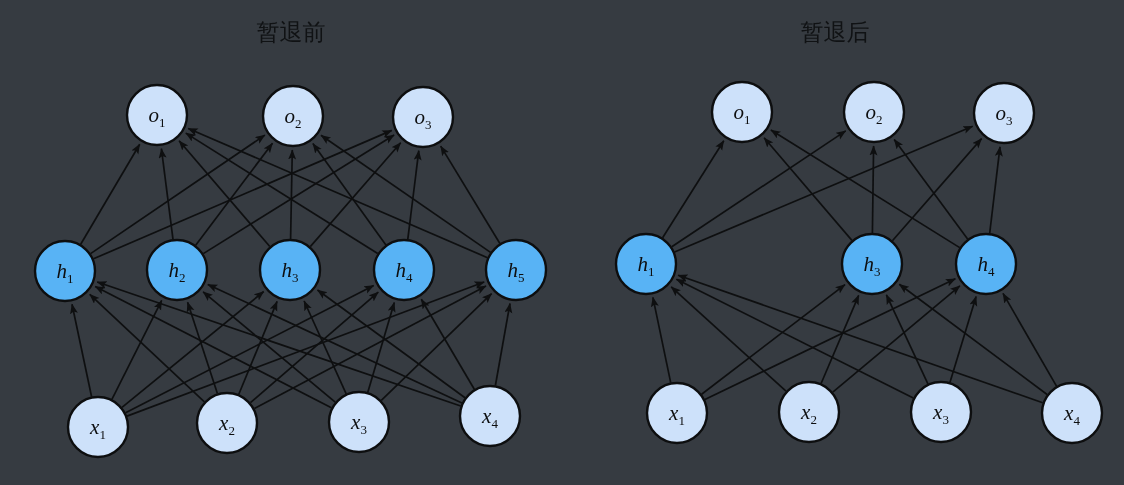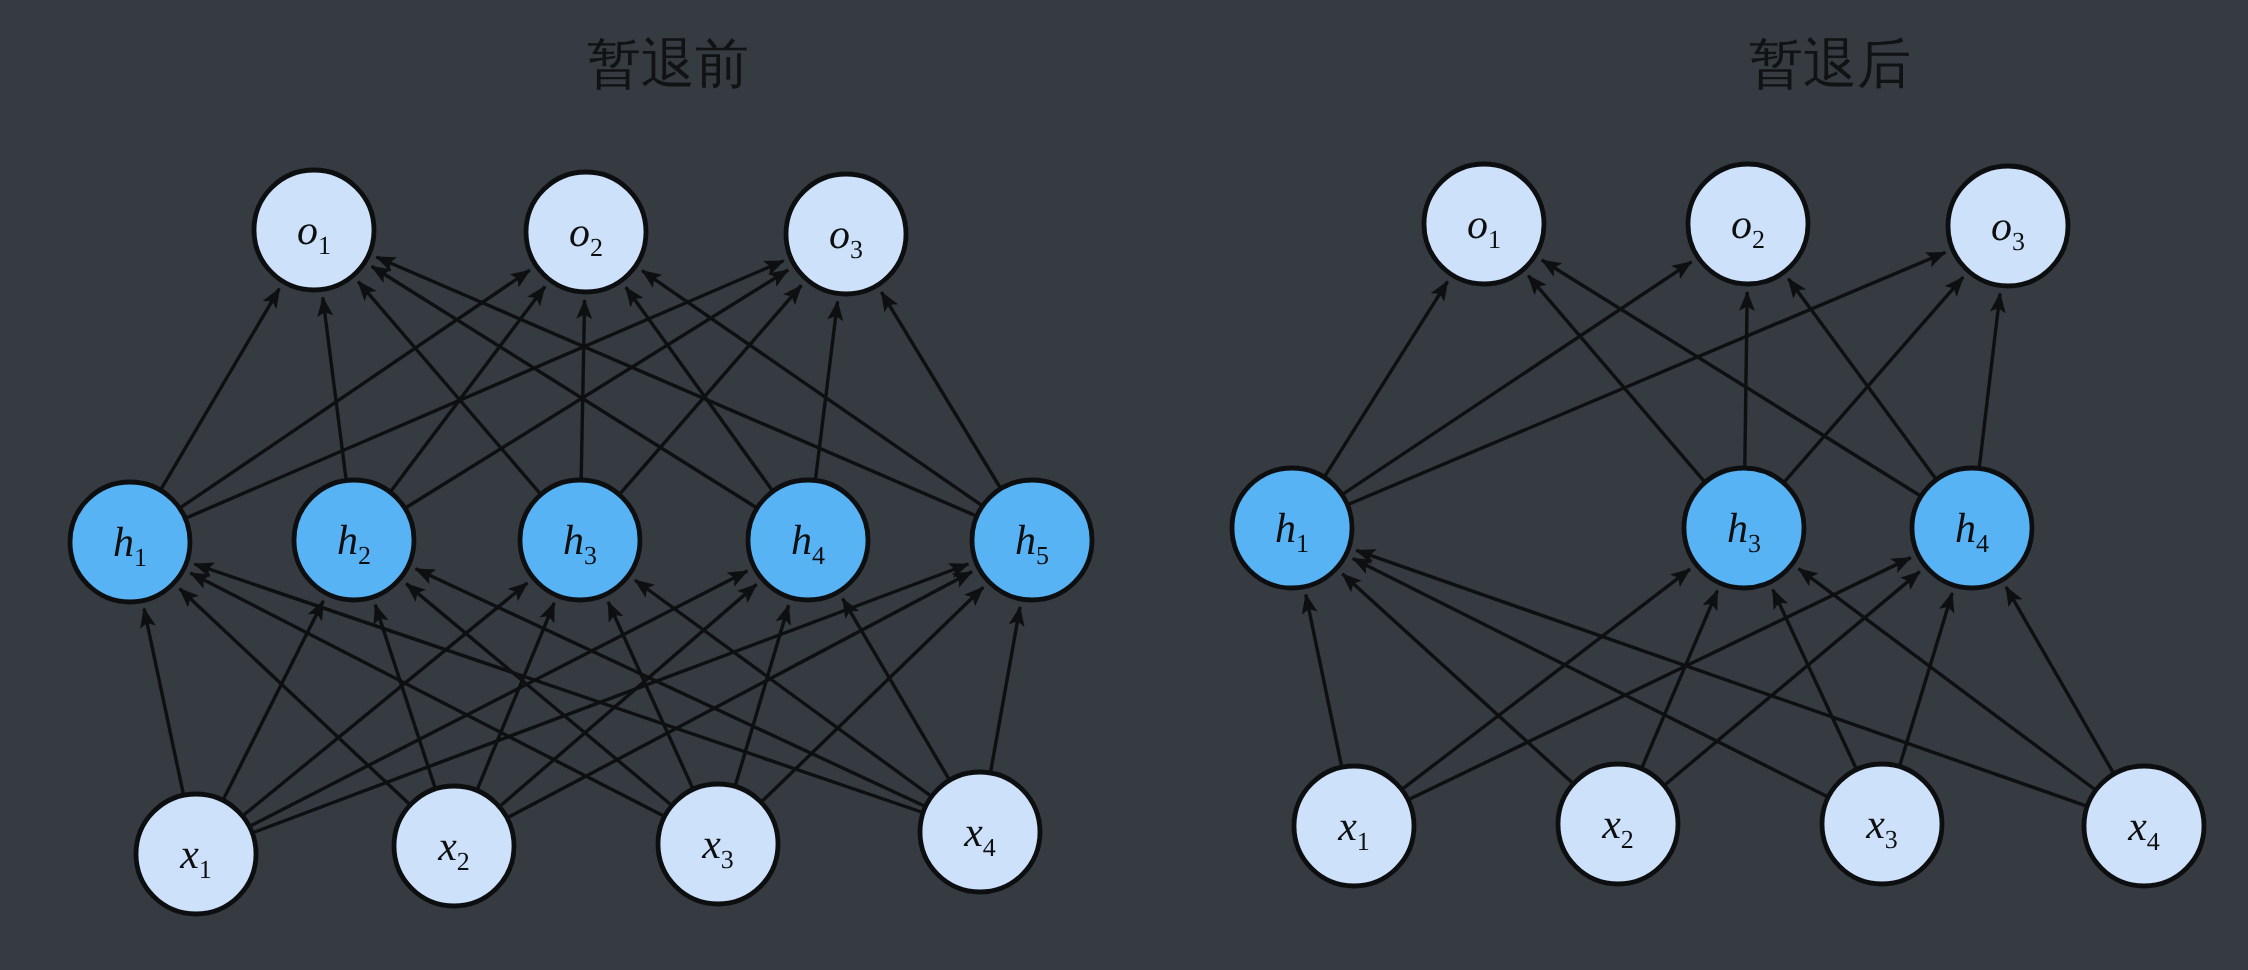--- a/index.html
+++ b/index.html
@@ -6,25 +6,24 @@
   #stage{
     position:relative;
     width:1124px;height:485px;
     overflow:hidden;
     font-family:"Liberation Sans", sans-serif;
   }
   .panel-title{
     position:absolute;
     top:18px;
     transform:translateX(-50%);
-    font-size:27px;
+    font-size:23px;
     line-height:28px;
     white-space:nowrap;
     user-select:none;
-    margin-left:43px;
   }
   #diagram{position:absolute;left:0;top:0;}
   .node-label{
     font-family:"Liberation Serif", serif;
     font-style:italic;
     pointer-events:none;
   }
   .node-sub{font-style:normal;}
 </style>
 </head>
@@ -180,14 +179,14 @@
           <circle cx="941" cy="412" r="30" fill="#cde1fa" stroke="#0d0e0f" stroke-width="2.4"></circle>
           <text x="941" y="419" text-anchor="middle" class="node-label" font-size="21" fill="#0d0e0f"><tspan>x</tspan><tspan class="node-sub" font-size="13" dy="5">3</tspan></text>
         </g>
         <g>
           <circle cx="1072" cy="413" r="30" fill="#cde1fa" stroke="#0d0e0f" stroke-width="2.4"></circle>
           <text x="1072" y="420" text-anchor="middle" class="node-label" font-size="21" fill="#0d0e0f"><tspan>x</tspan><tspan class="node-sub" font-size="13" dy="5">4</tspan></text>
         </g>
       </g>
     </svg>
   <div class="panel-title" id="title-before" style="left: 291px; color: rgb(16, 18, 20);">暂退前</div>
-  <div class="panel-title" id="title-after" style="left: 872px; color: rgb(16, 18, 20);">暂退后</div>
+  <div class="panel-title" id="title-after" style="left: 835px; color: rgb(16, 18, 20);">暂退后</div>
 </div>
 
 </body></html>

